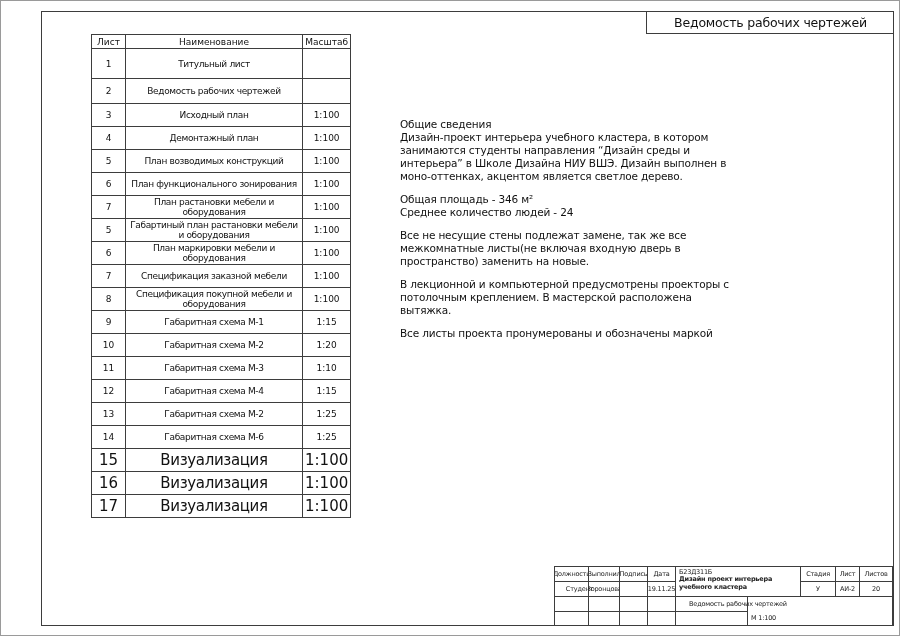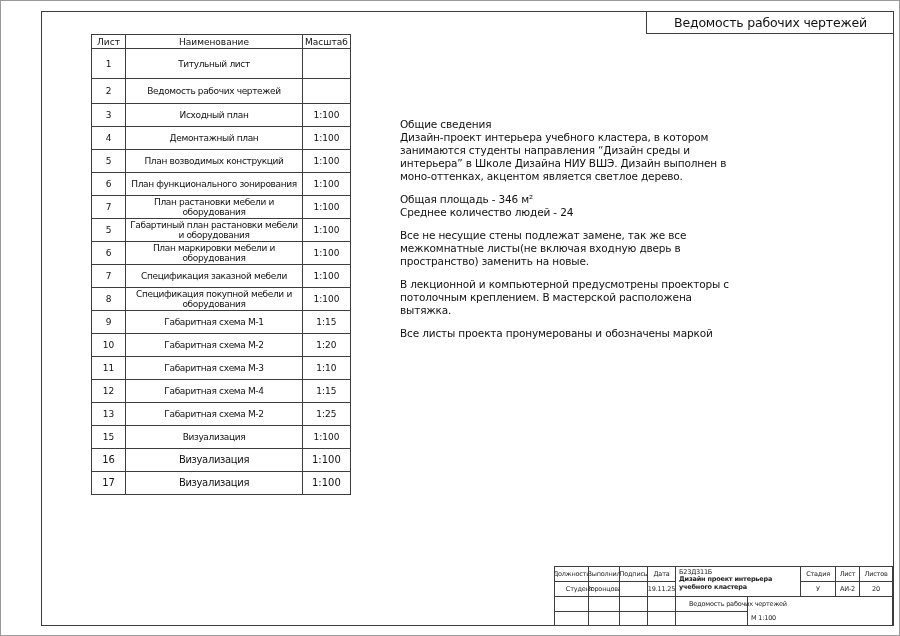--- a/index.html
+++ b/index.html
@@ -18,21 +18,21 @@
   .sheet-title-box span{font-size:12.5px;letter-spacing:-0.2px;}
   
   .drawings-table{position:absolute;left:90px;top:33px;border-collapse:collapse;table-layout:fixed;}
   .drawings-table th,.drawings-table td{
     border:1px solid #3d3d3d;font-weight:normal;text-align:center;vertical-align:middle;
     padding:1px 2px;font-size:9px;line-height:10px;color:#111;}
   .drawings-table thead th{height:11px;}
   .drawings-table tbody td{height:20px;}
   .drawings-table tbody tr:nth-child(1) td{height:27px;}
   .drawings-table tbody tr:nth-child(2) td{height:22px;}
-  .drawings-table tbody tr:nth-child(n+18) td{font-size:10px;}
+  .drawings-table tbody tr:nth-child(n+18) td{font-size:15px;}
   .drawings-table .name-cell{letter-spacing:-0.35px;}
   
   .notes{position:absolute;left:399px;top:117px;width:340px;}
   .note-block{margin-bottom:10px;}
   .note-line{font-size:10.5px;line-height:13px;white-space:nowrap;letter-spacing:-0.15px;}
   
   .title-block{position:absolute;left:553px;top:565px;width:339px;height:60px;
     border:1px solid #3d3d3d;box-sizing:border-box;}
   .tb-line{position:absolute;background:#3d3d3d;}
   .tb-cell{position:absolute;display:flex;align-items:center;justify-content:center;
@@ -136,20 +136,25 @@
           <td>1:10</td>
         </tr>
         <tr>
           <td>12</td>
           <td class="name-cell">Габаритная схема М-4</td>
           <td>1:15</td>
         </tr>
         <tr>
           <td>13</td>
           <td class="name-cell">Габаритная схема М-2</td>
+          <td>1:25</td>
+        </tr>
+        <tr>
+          <td>14</td>
+          <td class="name-cell">Габаритная схема М-6</td>
           <td>1:25</td>
         </tr>
         <tr>
           <td>15</td>
           <td class="name-cell">Визуализация</td>
           <td>1:100</td>
         </tr>
         <tr>
           <td>16</td>
           <td class="name-cell">Визуализация</td>

